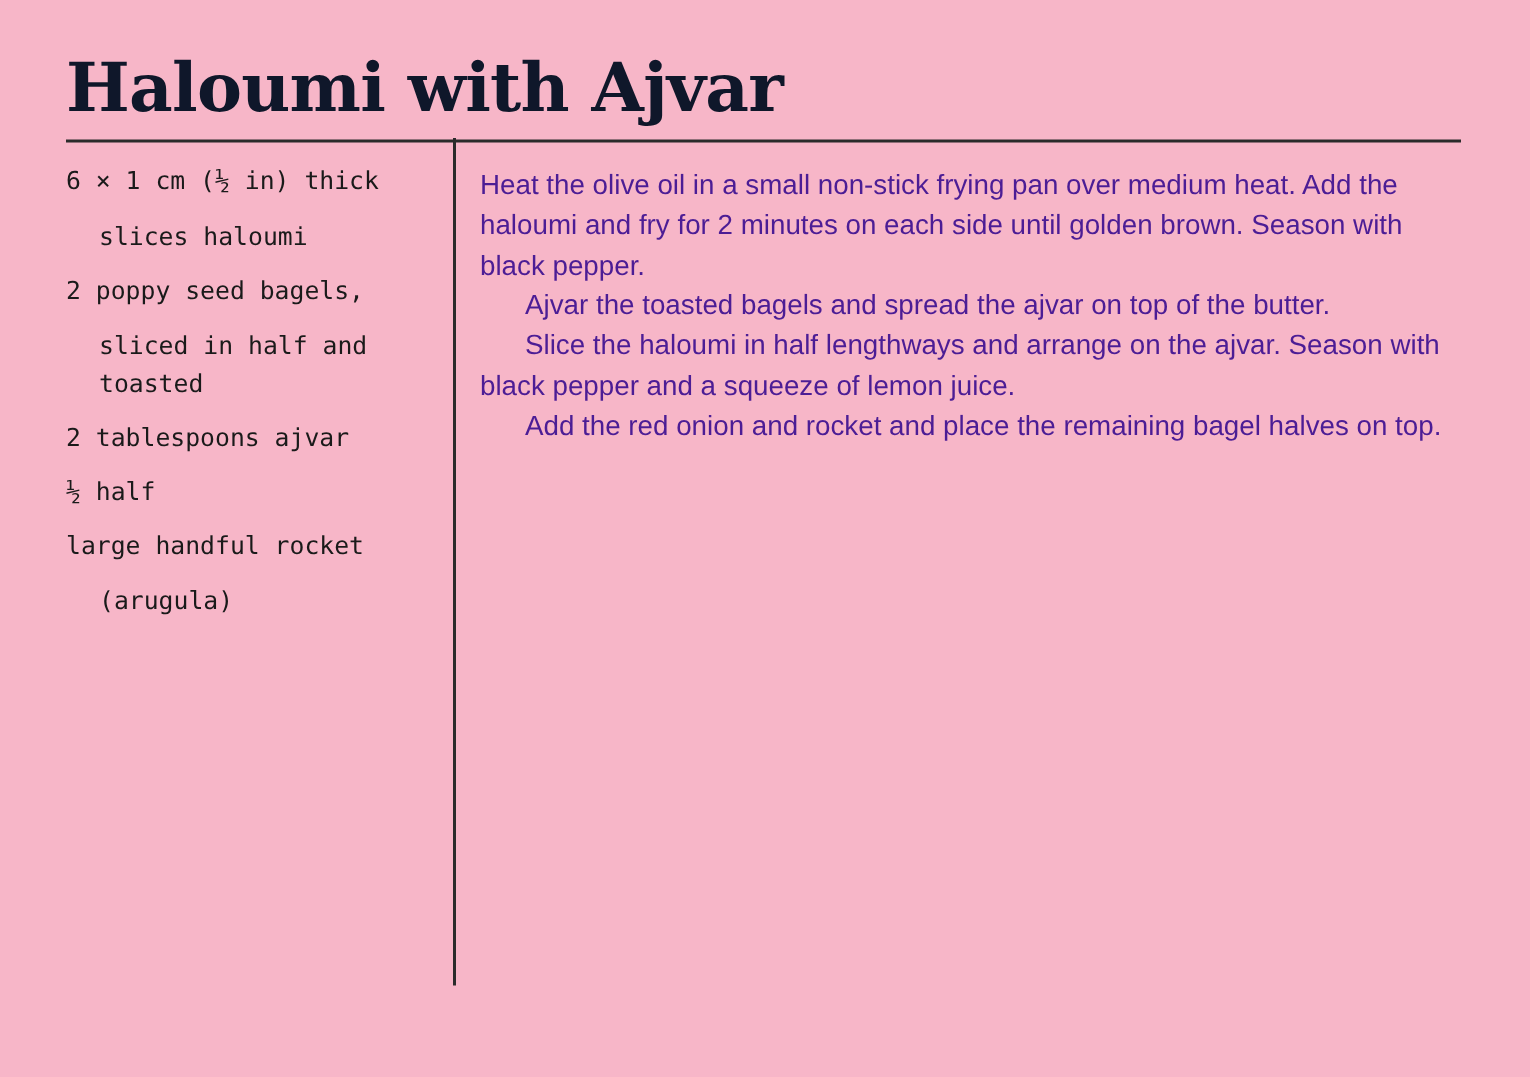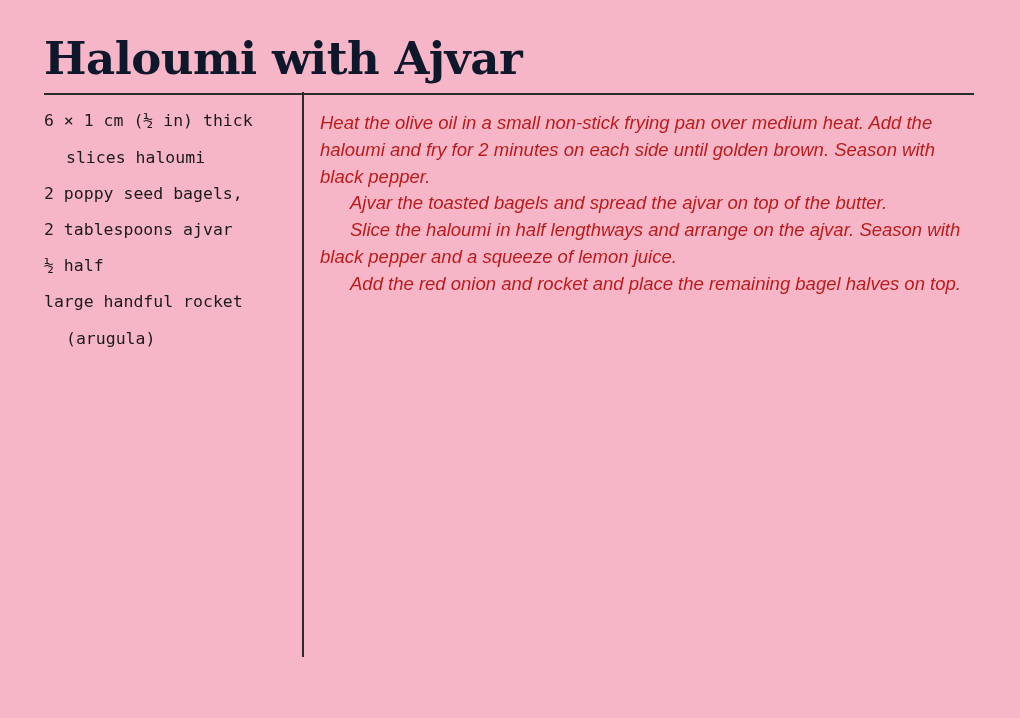--- a/index.html
+++ b/index.html
@@ -77,22 +77,21 @@
   .ingredient .cont {
     display: block;
     padding-left: 22px;
     margin-top: 12px;
   }
   .method p {
     margin: 0;
     font-family: "Liberation Sans", sans-serif;
     font-size: 18.5px;
     line-height: 26.8px;
-    color: #b91c1c;
-    font-style: italic;
+    color: #4c1d95;
   }
   .method p.indent {
     text-indent: 30px;
   }
 </style>
 </head>
 <body>
 
 <div class="page">
 
@@ -101,20 +100,21 @@
 
   <div class="columns">
 
     <div class="ingredients">
       <div class="ingredient">
         <span>6 × 1 cm (½ in) thick</span>
         <span class="cont">slices haloumi</span>
       </div>
       <div class="ingredient">
         <span>2 poppy seed bagels,</span>
+        <span class="cont">sliced in half and<br>toasted</span>
       </div>
       <div class="ingredient">
         <span>2 tablespoons ajvar</span>
       </div>
       <div class="ingredient">
         <span>½ half</span>
       </div>
       <div class="ingredient">
         <span>large handful rocket</span>
         <span class="cont">(arugula)</span>

